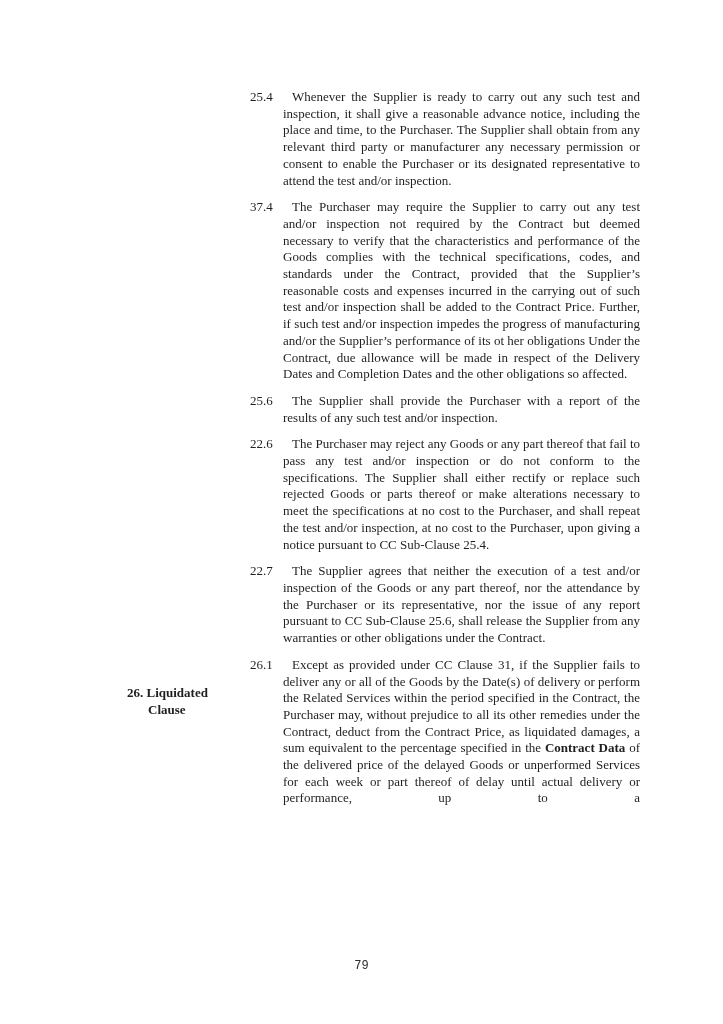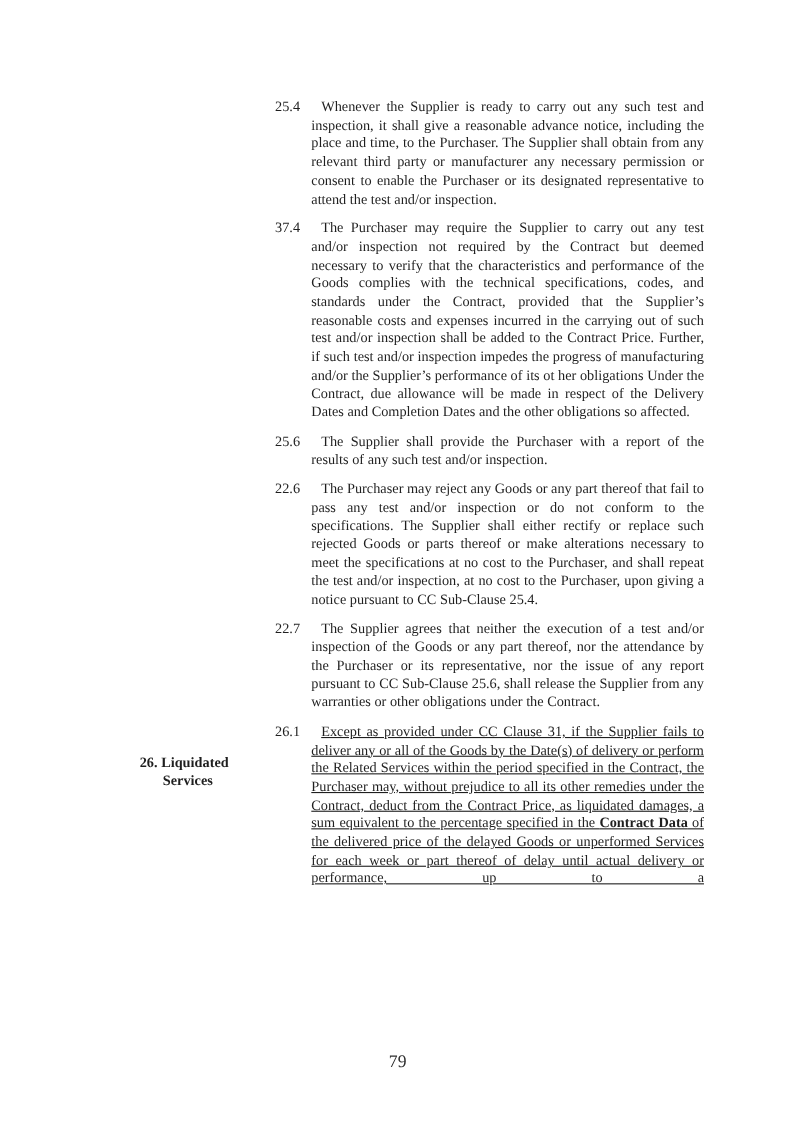--- a/index.html
+++ b/index.html
@@ -35,43 +35,42 @@
   }
   .clause-text {
     flex: 1;
     margin: 0;
     text-align: justify;
     text-indent: 9px;
     hyphens: none;
   }
   .clause-text.justify-last {
     text-align-last: justify;
-    text-decoration: underline;
   }
   .margin-heading {
     position: absolute;
     left: -123px;
     top: 0;
     width: 118px;
     font-weight: 700;
     line-height: 17px;
     white-space: nowrap;
     margin-top: 27px;
   }
   .margin-heading .heading-line2 {
     padding-left: 21px;
   }
   .page-number {
     position: absolute;
     top: 958px;
     left: 0;
     width: 723px;
     text-align: center;
-    font-family: Liberation Serif, serif;
-    font-size: 16px;
+    font-family: Liberation Mono, monospace;
+    font-size: 12px;
     color: #2e2e2e;
   }
 </style>
 </head>
 <body>
 
 <div class="page">
   <div class="content">
 
     <div class="clause">
@@ -95,21 +94,21 @@
     </div>
 
     <div class="clause">
       <span class="clause-num">22.7</span>
       <p class="clause-text">The Supplier agrees that neither the execution of a test and/or inspection of the Goods or any part thereof, nor the attendance by the Purchaser or its representative, nor the issue of any report pursuant to CC Sub-Clause 25.6, shall release the Supplier from any warranties or other obligations under the Contract.</p>
     </div>
 
     <div class="clause">
       <div class="margin-heading">
         <div class="heading-line1">26. Liquidated</div>
-        <div class="heading-line2">Services</div>
+        <div class="heading-line2">Clause</div>
       </div>
       <span class="clause-num">26.1</span>
       <p class="clause-text justify-last"><span>Except as provided under CC Clause 31, if the Supplier fails to deliver any or all of the Goods by the Date(s) of delivery or perform the Related Services within the period specified in the Contract, the Purchaser may, without prejudice to all its other remedies under the Contract, deduct from the Contract Price, as liquidated damages, a sum equivalent to the percentage specified in the </span><strong>Contract Data</strong><span> of the delivered price of the delayed Goods or unperformed Services for each week or part thereof of delay until actual delivery or performance, up to a</span></p>
     </div>
 
   </div>
 
   <div class="page-number">79</div>
 </div>
 

